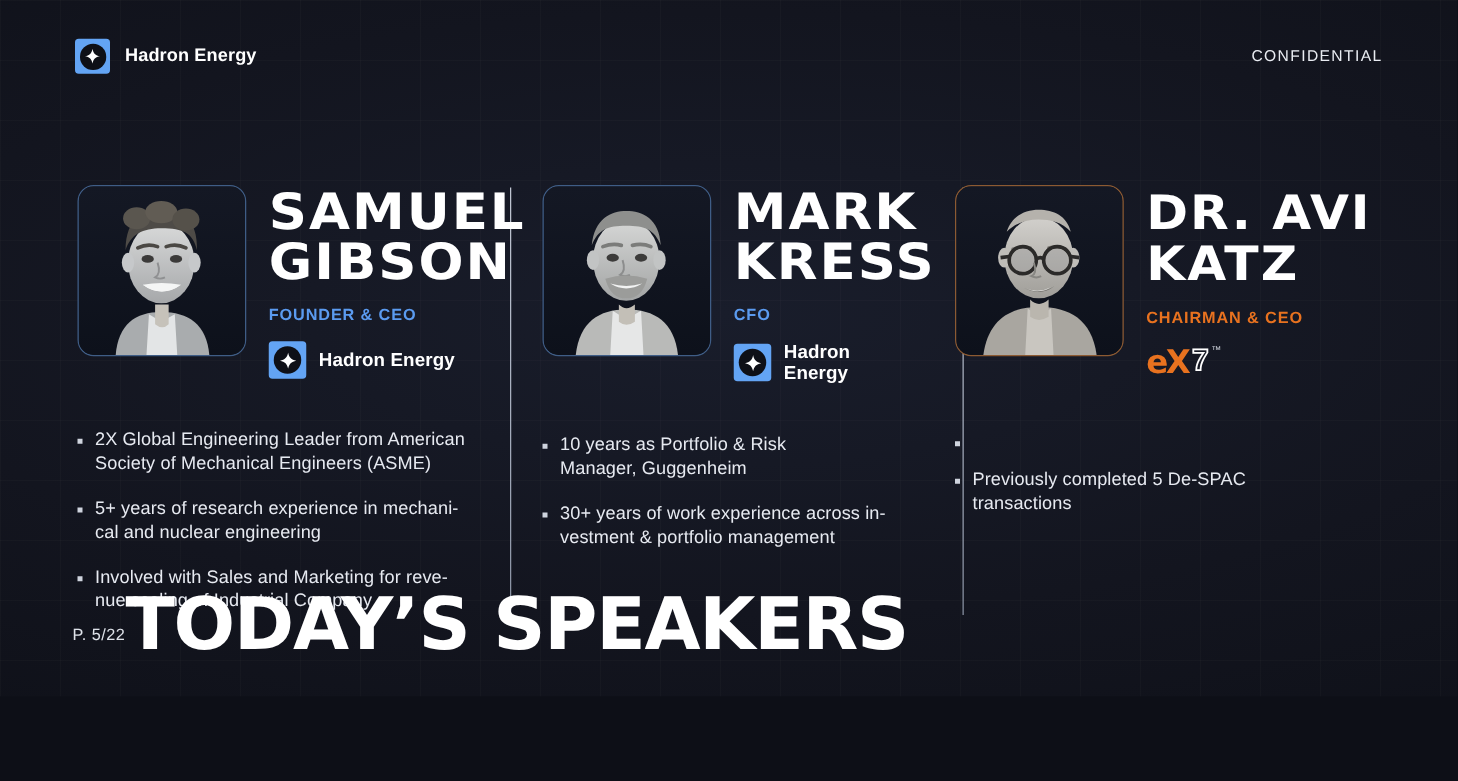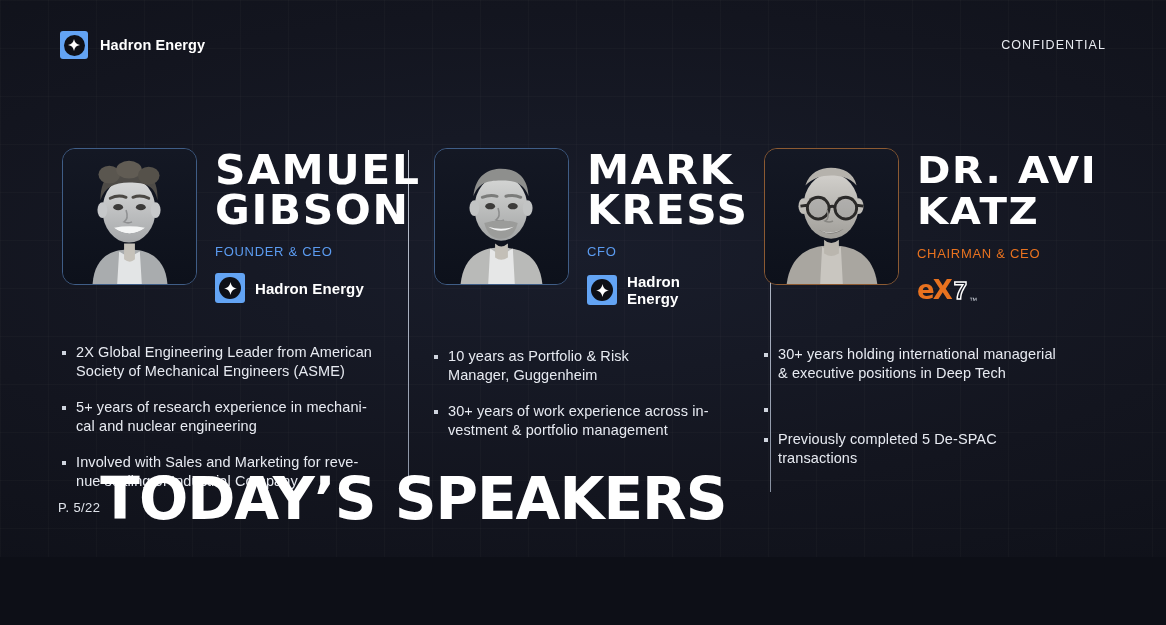--- a/index.html
+++ b/index.html
@@ -98,33 +98,33 @@
     letter-spacing:1.5px;
     text-transform:uppercase;
     transform:scaleX(1.06);
     transform-origin:left center;
     white-space:nowrap;
   }
   .pname.sm { font-size:38px; line-height:41px; }
 
   .prole {
     margin-top:14px;
-    font-size:13px; font-weight:normal; letter-spacing:.7px;
+    font-size:13px; font-weight:bold; letter-spacing:.7px;
     color:#5b9bf0;
     text-transform:uppercase;
   }
   .prole.orange { color:#e8721f; }
 
   .pcompany { margin-top:14px; display:flex; align-items:center; gap:10px; }
   .pcompany .logo-badge { width:30px; height:30px; }
   .pcompany .logo-badge .disc { width:22px; height:22px; }
   .pcompany .brand-name { font-size:15px; }
 
   
-  .gig { display:flex; align-items:flex-end; gap:2px; }
+  .gig { display:flex; align-items:flex-start; gap:2px; }
   .gig-mark { color:#e8721f; font-size:26px; font-weight:bold;
     font-family:"DejaVu Sans", sans-serif; letter-spacing:-2px; }
   .gig-word { color:#ffffff; font-size:25px; font-weight:bold; letter-spacing:-.7px; }
   .gig-seven {
     color:transparent; font-size:24px; font-weight:bold;
     -webkit-text-stroke:1.4px #ffffff;
     margin-left:1px;
   }
   .gig-tm { color:#cfd3dc; font-size:8px; vertical-align:super; }
 
@@ -363,25 +363,20 @@
               <span class="gig-mark">eX</span>
               <span class="gig-seven">7</span>
               <span class="gig-tm">™</span>
             </span>
           </div>
         </div>
       </div>
       <div class="bullets">
         <div class="bullet">
           <span class="dot"></span>
-          <span class="btxt">30+ years holding international managerial
-&amp; executive positions in Deep Tech</span>
-        </div>
-        <div class="bullet">
-          <span class="dot"></span>
         </div>
         <div class="bullet">
           <span class="dot"></span>
           <span class="btxt">Previously completed 5 De-SPAC
 transactions</span>
         </div>
       </div>
     </div>
   </div>
 

